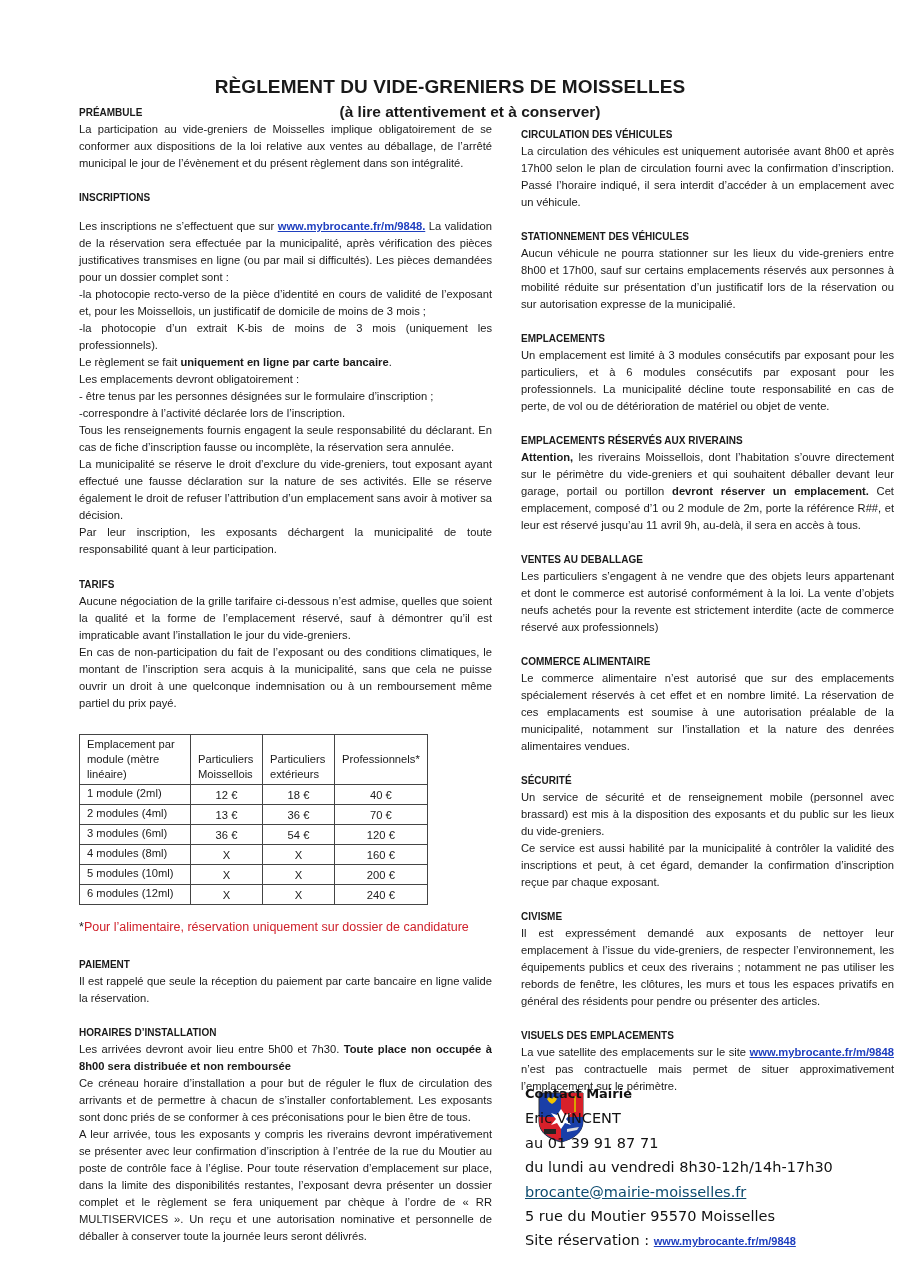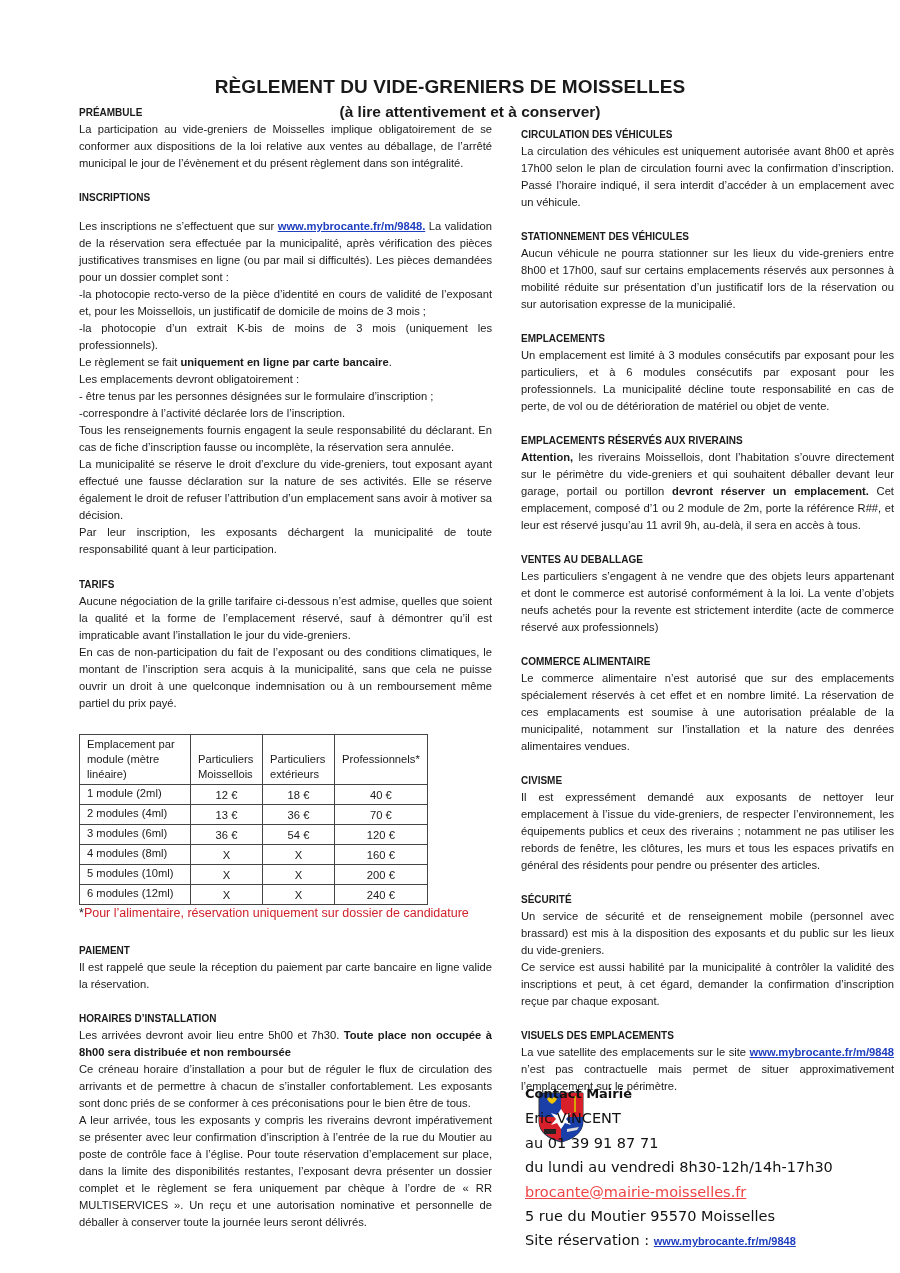--- a/index.html
+++ b/index.html
@@ -16,26 +16,26 @@
   .sec h2 { font-size:10px; font-weight:bold; margin:0; line-height:17px; }
   .sec p { margin:0; }
   a.link { color:#1f3fbf; font-weight:bold; text-decoration:underline; }
   b { font-weight:bold; }
   table.tarifs { border-collapse:collapse; margin-top:8px; font-size:11.2px; line-height:15px; }
   table.tarifs td, table.tarifs th { border:1px solid #444; padding:1px 7px; vertical-align:top; font-weight:normal; }
   table.tarifs th { vertical-align:bottom; text-align:left; padding-top:2px; padding-bottom:2px; }
   table.tarifs th.first { text-align:left; width:96px; }
   table.tarifs td.first { text-align:left; }
   table.tarifs td.v { text-align:center; padding-top:3px; }
-  .note { color:#d0202a; font-size:12.5px; margin-top:0; }
+  .note { color:#d0202a; font-size:12.5px; margin-top:14px; }
   .note .star { color:#1a1a1a; }
   .contact { position:absolute; left:525px; top:1082px; width:370px; text-align:left;
              font-family:"DejaVu Sans", sans-serif; font-size:14.5px; line-height:24.4px; color:#111; }
   .contact .ct-title { font-weight:bold; font-size:13px; }
-  .contact a.email { color:#ef4444; text-decoration:underline; }
+  .contact a.email { color:#0c4a6e; text-decoration:underline; }
   .contact a.site { color:#1f3fbf; font-family:"Liberation Sans", sans-serif; font-weight:bold;
                     font-size:11px; text-decoration:underline; }
   .crest { position:absolute; left:537px; top:1091px; width:48px; height:52px; }
 </style>
 </head>
 <body>
 
 <div class="title">RÈGLEMENT DU VIDE-GRENIERS DE MOISSELLES</div>
 <div class="subtitle">(à lire attentivement et à conserver)</div>
 
@@ -147,27 +147,27 @@
   </div>
   <div class="sec">
     <h2>VENTES AU DEBALLAGE</h2>
     <p>Les particuliers s’engagent à ne vendre que des objets leurs appartenant et dont le commerce est autorisé conformément à la loi. La vente d’objets neufs achetés pour la revente est strictement interdite (acte de commerce réservé aux professionnels)</p>
   </div>
   <div class="sec">
     <h2>COMMERCE ALIMENTAIRE</h2>
     <p>Le commerce alimentaire n’est autorisé que sur des emplacements spécialement réservés à cet effet et en nombre limité. La réservation de ces emplacaments est soumise à une autorisation préalable de la municipalité, notamment sur l’installation et la nature des denrées alimentaires vendues.</p>
   </div>
   <div class="sec">
-    <h2>CIVISME</h2>
-    <p>Il est expressément demandé aux exposants de nettoyer leur emplacement à l’issue du vide-greniers, de respecter l’environnement, les équipements publics et ceux des riverains ; notamment ne pas utiliser les rebords de fenêtre, les clôtures, les murs et tous les espaces privatifs en général des résidents pour pendre ou présenter des articles.</p>
-  </div>
-  <div class="sec">
     <h2>SÉCURITÉ</h2>
     <p>Un service de sécurité et de renseignement mobile (personnel avec brassard) est mis à la disposition des exposants et du public sur les lieux du vide-greniers.</p>
     <p>Ce service est aussi habilité par la municipalité à contrôler la validité des inscriptions et peut, à cet égard, demander la confirmation d’inscription reçue par chaque exposant.</p>
+  </div>
+  <div class="sec">
+    <h2>CIVISME</h2>
+    <p>Il est expressément demandé aux exposants de nettoyer leur emplacement à l’issue du vide-greniers, de respecter l’environnement, les équipements publics et ceux des riverains ; notamment ne pas utiliser les rebords de fenêtre, les clôtures, les murs et tous les espaces privatifs en général des résidents pour pendre ou présenter des articles.</p>
   </div>
   <div class="sec">
     <h2>VISUELS DES EMPLACEMENTS</h2>
     <p><span>La vue satellite des emplacements sur le site </span><a class="link" href="#">www.mybrocante.fr/m/9848</a><span> n’est pas contractuelle mais permet de situer approximativement l’emplacement sur le périmètre.</span></p>
   </div>
 </div>
 
 <svg class="crest" viewBox="0 0 48 52">
   <path d="M2 2 H46 V30 C46 42 36 48 24 51 C12 48 2 42 2 30 Z" fill="#1a3fa8" stroke="#333" stroke-width="1"></path>
   <path d="M24 2 H46 V26 H24 Z" fill="#d8202a"></path>

